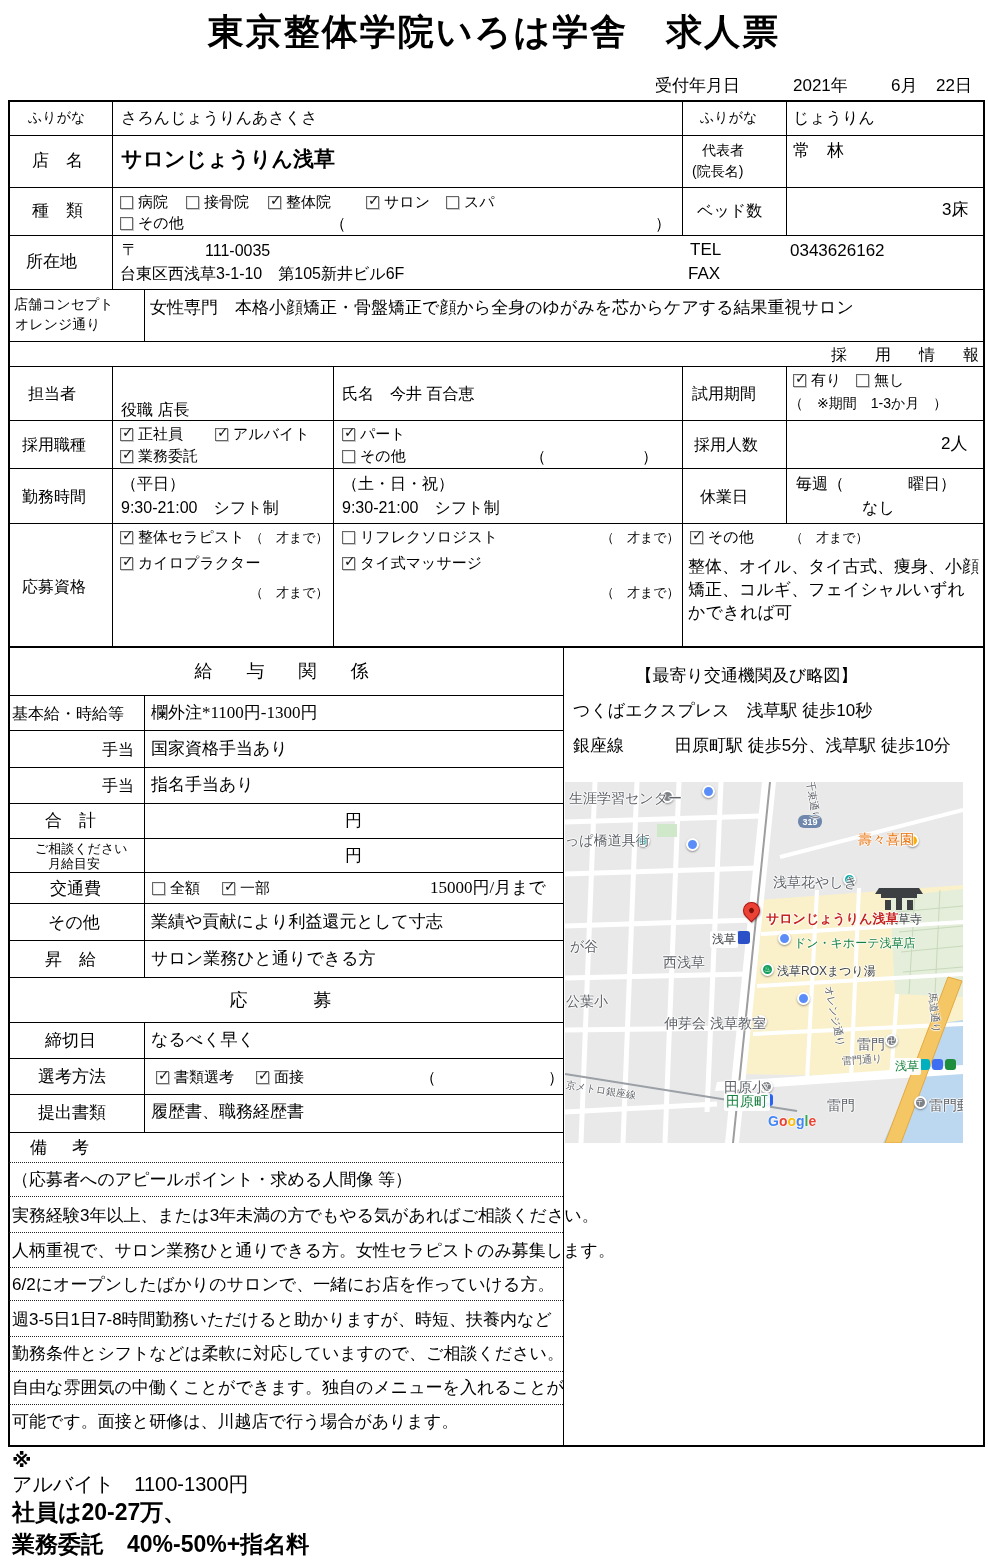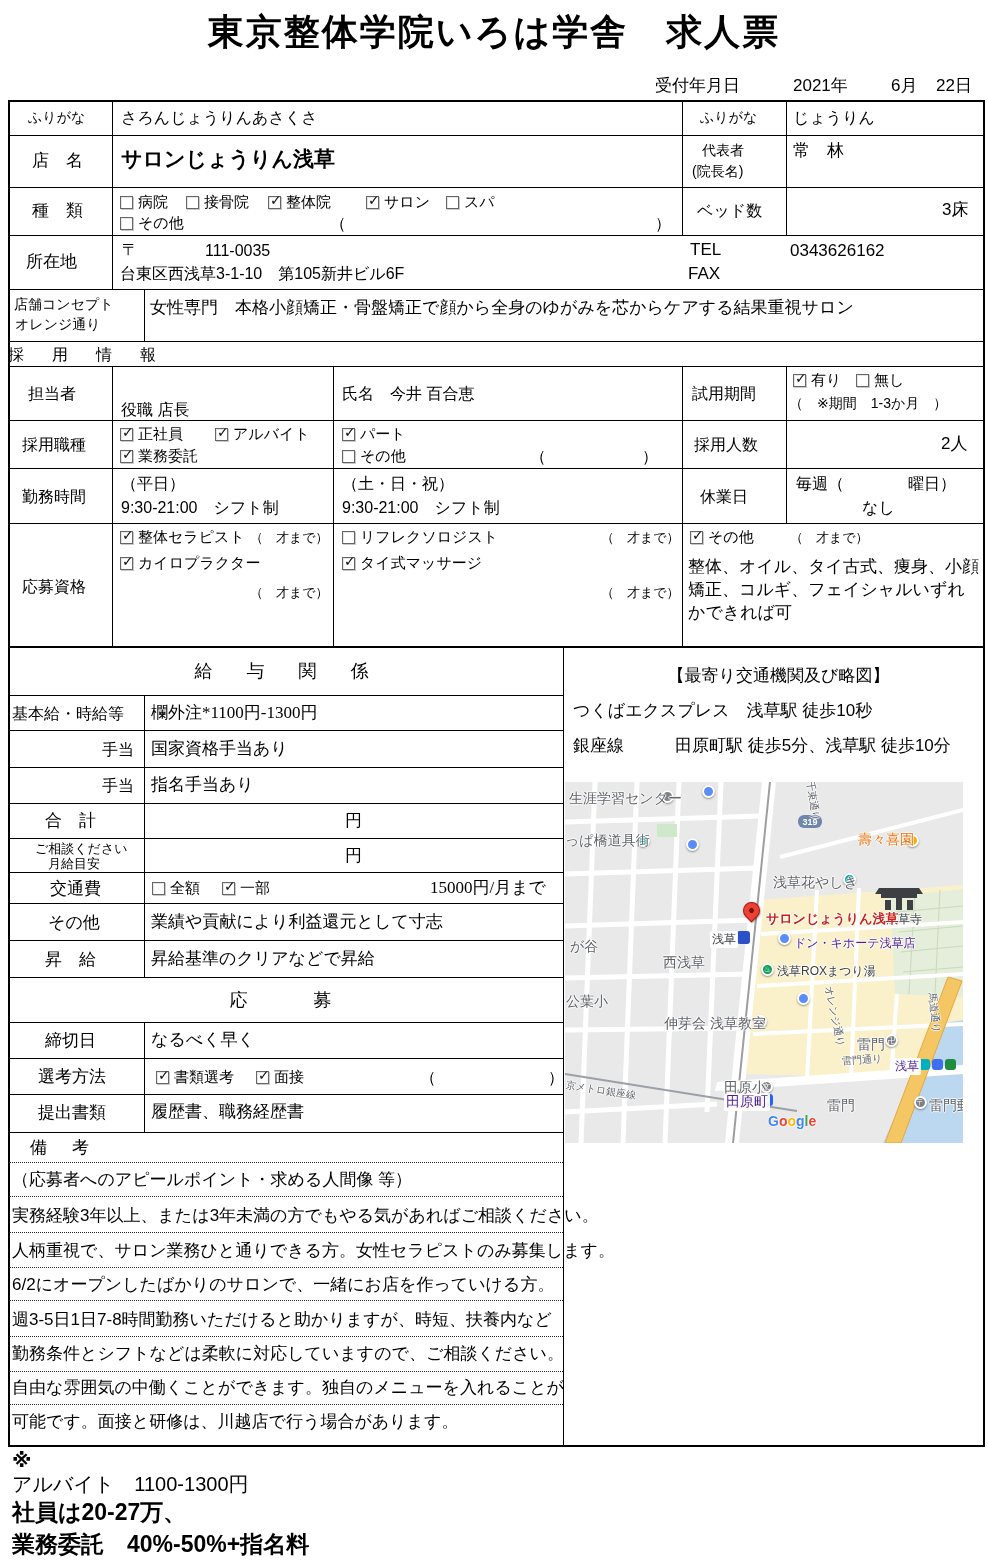--- a/index.html
+++ b/index.html
@@ -17,21 +17,21 @@
   #frame{position:absolute;left:8px;top:100px;width:977px;height:1347px;border:2px solid #000}
   .opt{position:absolute;display:flex;align-items:center;gap:5px;font-size:15px;white-space:nowrap}
   .cb{width:13px;height:13px;border:1px solid #666;background:#fff;position:relative;flex:0 0 auto;
       box-shadow:inset 1px 1px 0 #e6e6e6,1px 1px 0 #c9c9c9}
   .cb.checked::after{content:"✓";position:absolute;left:1px;top:-5px;font-size:14px;font-weight:bold;color:#111}
   
   #map{position:absolute;left:565px;top:782px;width:398px;height:361px;overflow:hidden;background:#e9e9e9}
   #map svg{position:absolute;left:0;top:0}
   .ml{position:absolute;white-space:nowrap;font-size:14px;color:#5f6368;z-index:5;
       text-shadow:1px 0 1px #fff,-1px 0 1px #fff,0 1px 1px #fff,0 -1px 1px #fff}
-  .mblue{color:#4c1d95}.mred{color:#c5221f;font-weight:bold;font-size:13px}
+  .mblue{color:#15803d}.mred{color:#c5221f;font-weight:bold;font-size:13px}
   .morange{color:#e8710a}.mdark{color:#3c4043;font-size:12px}
   .chip{background:rgba(255,255,255,.92);padding:0 2px;border-radius:2px}
   .pin{position:absolute;width:13px;height:13px;border-radius:50%;border:2px solid #fff;z-index:4;
        box-shadow:0 1px 2px rgba(0,0,0,.4);color:#fff;font-size:8px;line-height:9px;
        display:flex;align-items:center;justify-content:center}
   .p-gray{background:#7e8287}.p-teal{background:#00a7a7}.p-blue{background:#5b8df8}
   .p-green{background:#0f9d58}.p-orange{background:#f9ab00}
   .mbadge{position:absolute;border-radius:3px;color:#fff;font-weight:bold;z-index:5;
           display:flex;align-items:center;justify-content:center}
   .redpin{position:absolute;width:17px;height:17px;background:#ea4335;border:1px solid #b31412;
@@ -143,21 +143,21 @@
 <span class="t f16" style="left:205px;top:241px">111-0035</span>
 <span class="t f16" style="left:120px;top:264px">台東区西浅草3-1-10　第105新井ビル6F</span>
 <span class="t f17" style="left:690px;top:240px">TEL</span>
 <span class="t f17" style="left:790px;top:241px">0343626162</span>
 <span class="t f17" style="left:688px;top:264px">FAX</span>
 
 <span class="t f15" style="left:14px;top:296px">店舗コンセプト</span>
 <span class="t f15" style="left:15px;top:316px">オレンジ通り</span>
 <span class="t f17" style="left:150px;top:298px">女性専門　本格小顔矯正・骨盤矯正で顔から全身のゆがみを芯からケアする結果重視サロン</span>
 
-<div class="t f16" style="left:8px;top:345px;width:977px;text-align:left;letter-spacing:6px">採　用　情　報</div>
+<div class="t f16" style="left:8px;top:345px;width:977px;text-align:right;letter-spacing:6px">採　用　情　報</div>
 
 <span class="t f16" style="left:28px;top:384px">担当者</span>
 <span class="t f16" style="left:121px;top:400px">役職 店長</span>
 <span class="t f16" style="left:342px;top:384px">氏名　今井 百合恵</span>
 <span class="t f16" style="left:692px;top:384px">試用期間</span>
 <span class="opt" style="left:793px;top:371px">
   <span class="cb checked"></span>
   <span>有り</span>
   </span>
 <span class="opt" style="left:856px;top:371px">
@@ -246,21 +246,21 @@
   <span>全額</span>
   </span>
 <span class="opt" style="left:222px;top:879px">
   <span class="cb checked"></span>
   <span>一部</span>
   </span>
 <span class="t f17 ser" style="left:430px;top:878px">15000円/月まで</span>
 <span class="t f17 ser" style="left:48px;top:913px">その他</span>
 <span class="t f17 ser" style="left:151px;top:912px">業績や貢献により利益還元として寸志</span>
 <span class="t f17 ser" style="left:45px;top:950px">昇　給</span>
-<span class="t f17 ser" style="left:151px;top:949px">昇給基準のクリアなどで昇給</span>
+<span class="t f17 ser" style="left:151px;top:949px">サロン業務ひと通りできる方</span>
 
 <div class="t f18" style="left:8px;top:990px;width:555px;text-align:center;letter-spacing:10px">応　　募</div>
 <span class="t f17 ser" style="left:45px;top:1031px">締切日</span>
 <span class="t f17 ser" style="left:151px;top:1030px">なるべく早く</span>
 <span class="t f17 ser" style="left:38px;top:1067px">選考方法</span>
 <span class="opt" style="left:156px;top:1068px">
   <span class="cb checked"></span>
   <span>書類選考</span>
   </span>
 <span class="opt" style="left:256px;top:1068px">
@@ -279,21 +279,21 @@
 <span class="t f17" style="left:12px;top:1310px">週3-5日1日7-8時間勤務いただけると助かりますが、時短、扶養内など</span>
 <span class="t f17" style="left:12px;top:1344px">勤務条件とシフトなどは柔軟に対応していますので、ご相談ください。</span>
 <span class="t f17" style="left:12px;top:1378px">自由な雰囲気の中働くことができます。独自のメニューを入れることが</span>
 <span class="t f17" style="left:12px;top:1412px">可能です。面接と研修は、川越店で行う場合があります。</span>
 
 <span class="t f20 b" style="left:12px;top:1448px">※</span>
 <span class="t f20" style="left:12px;top:1472px">アルバイト　1100-1300円</span>
 <span class="t f23 b" style="left:12px;top:1499px">社員は20-27万、</span>
 <span class="t f23 b" style="left:12px;top:1531px">業務委託　40%-50%+指名料</span>
 
-<div class="t f17" style="left:595px;top:666px;width:367px;text-align:center">【最寄り交通機関及び略図】</div>
+<div class="t f17" style="left:563px;top:666px;width:367px;text-align:center">【最寄り交通機関及び略図】</div>
 <span class="t f17" style="left:573px;top:701px">つくばエクスプレス　浅草駅 徒歩10秒</span>
 <span class="t f17" style="left:573px;top:736px">銀座線　　　田原町駅 徒歩5分、浅草駅 徒歩10分</span>
 
 <div id="map">
   <svg width="398" height="361" viewBox="0 0 398 361">
     <rect x="0" y="0" width="398" height="361" fill="#e9e9e9"></rect>
     <polygon points="193,118 398,103 398,296 176,292" fill="#faf1cb"></polygon>
     <polygon points="325,115 398,107 398,215 330,212" fill="#e4eedb"></polygon>
     <g stroke="#c9d9bb" stroke-width="1">
       <line x1="332" y1="130" x2="398" y2="124"></line>

